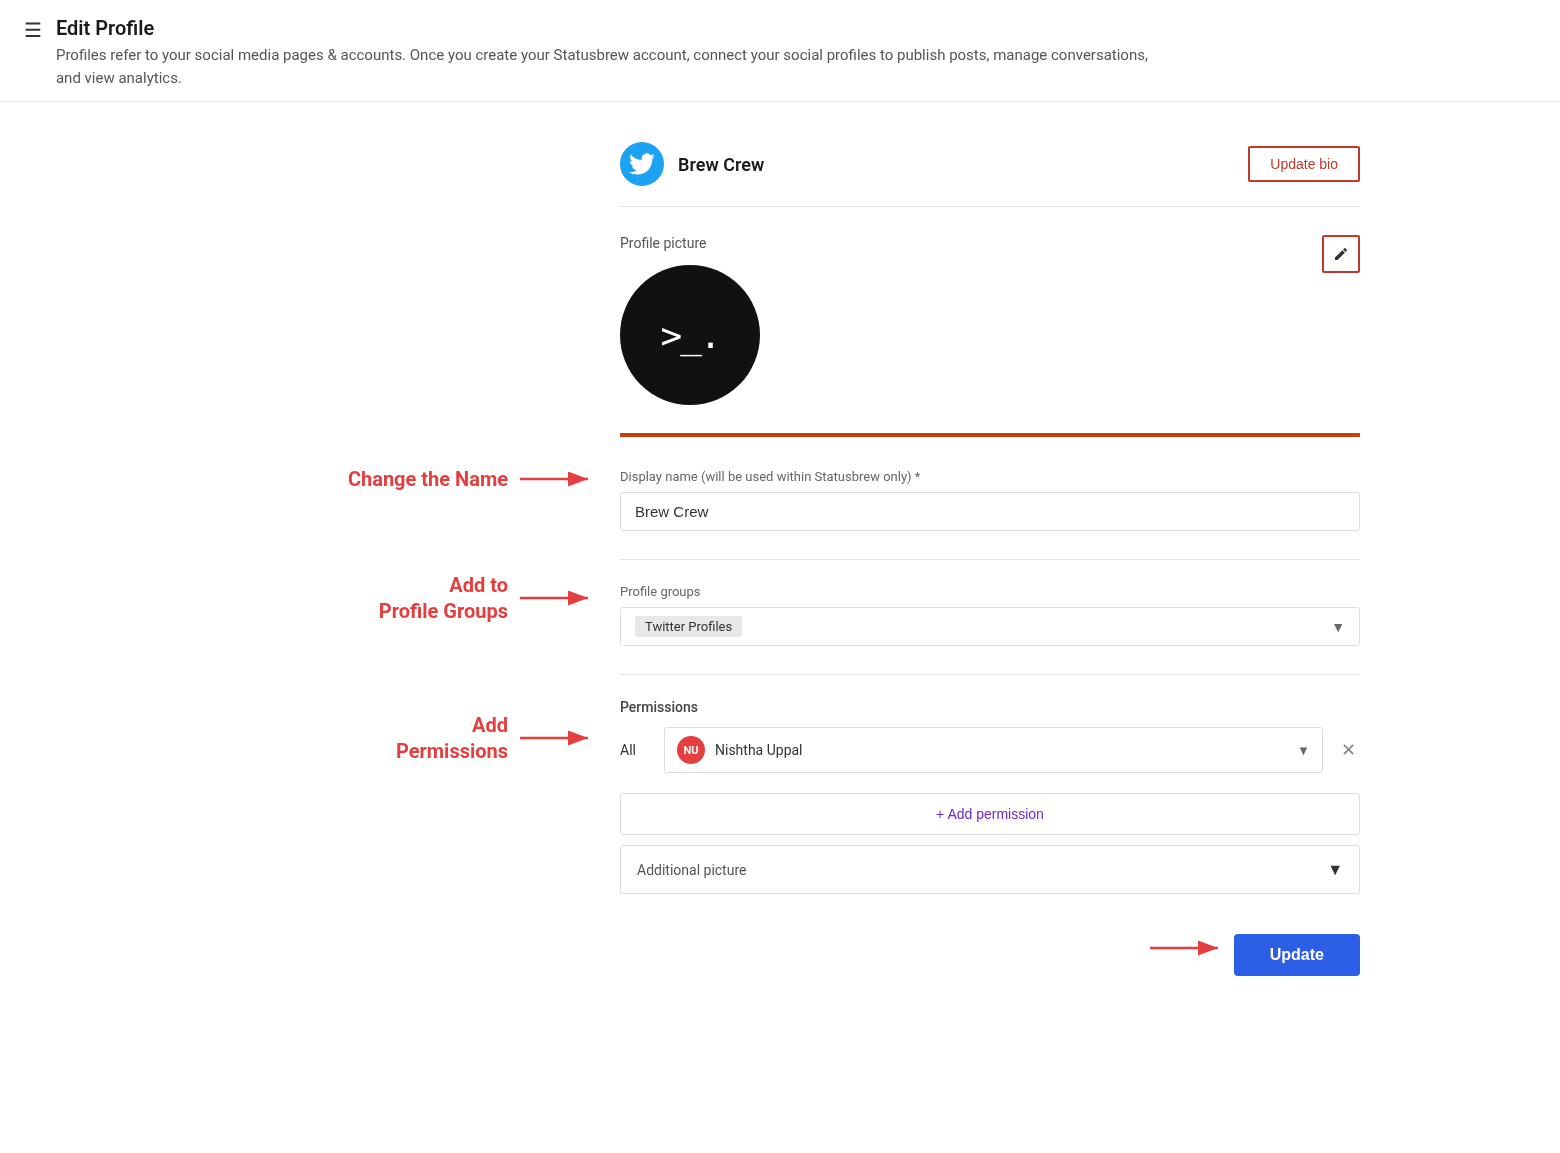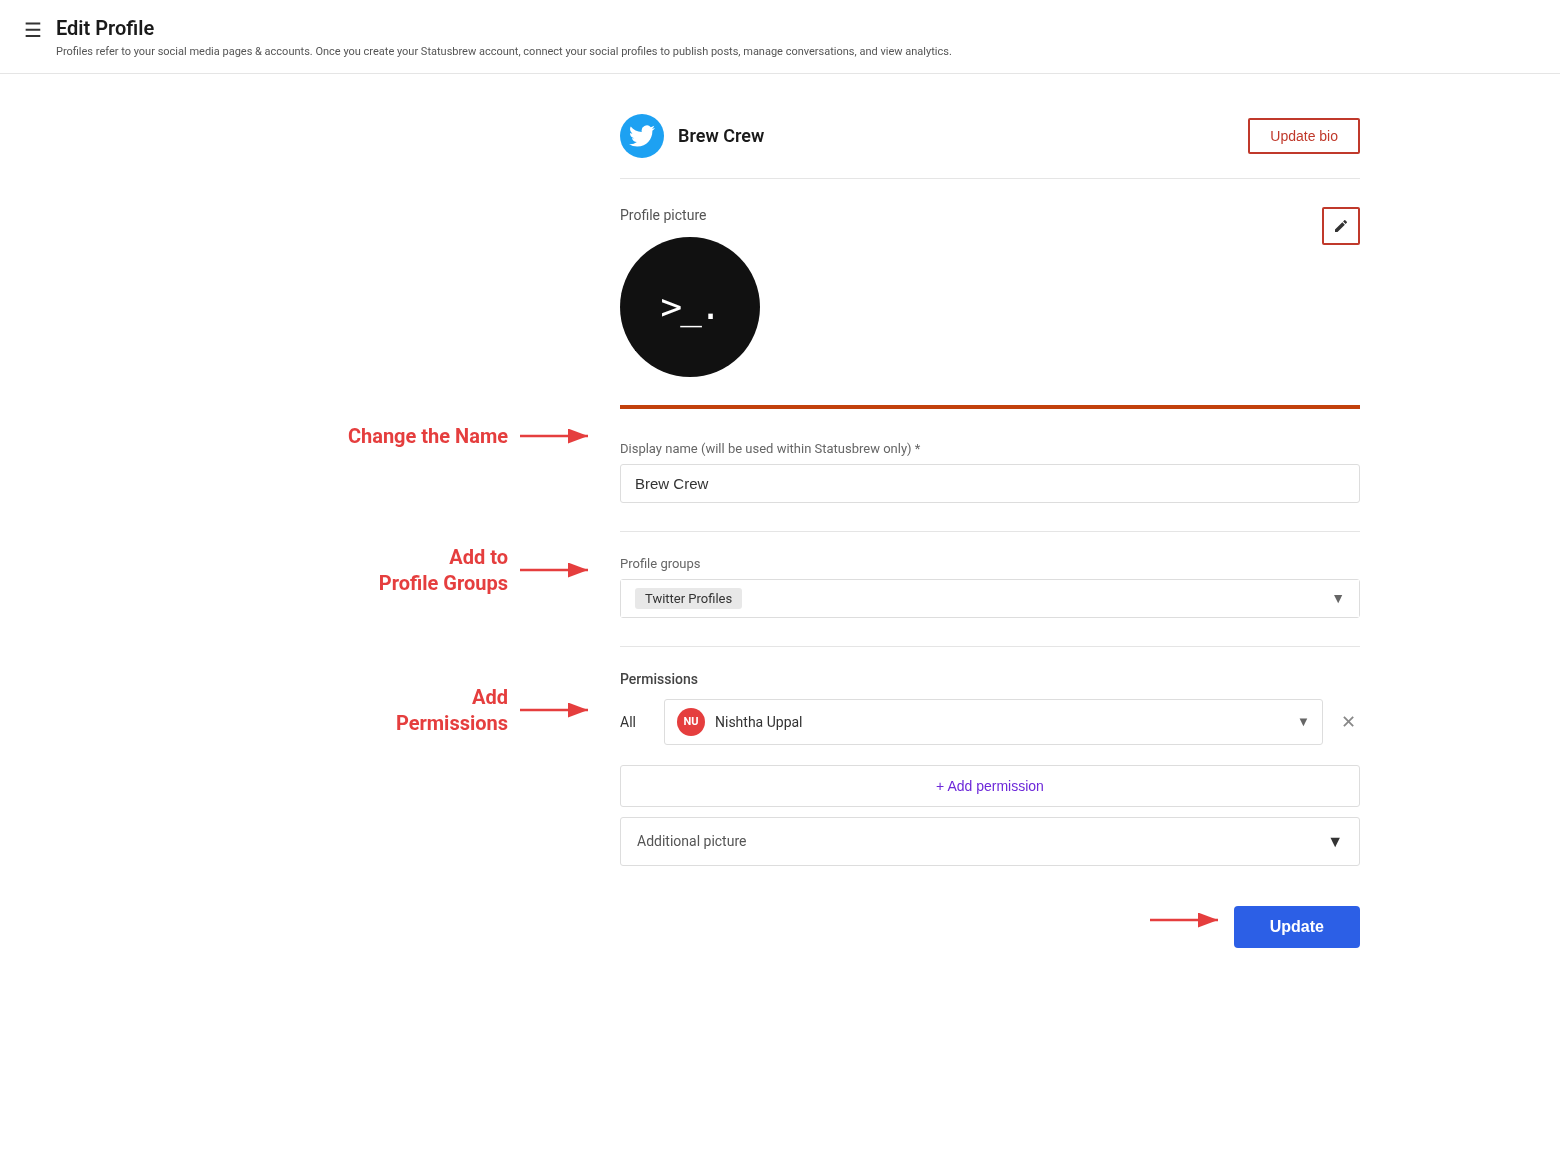--- a/index.html
+++ b/index.html
@@ -25,21 +25,21 @@
       margin-top: 2px;
       cursor: pointer;
     }
     .header-text h1 {
       font-size: 20px;
       font-weight: 600;
       color: #1a1a1a;
       margin-bottom: 4px;
     }
     .header-text p {
-      font-size: 11px;
+      font-size: 15px;
       color: #555;
       line-height: 1.5;
       max-width: 1100px;
     }
 
     
     .main-content {
       display: flex;
       padding: 40px 60px;
       gap: 0;
@@ -370,21 +370,21 @@
   <div class="header-text">
     <h1>Edit Profile</h1>
     <p>Profiles refer to your social media pages &amp; accounts. Once you create your Statusbrew account, connect your social profiles to publish posts, manage conversations, and view analytics.</p>
   </div>
 </div>
 
 <div class="main-content">
 
   <div class="annotations">
 
-    <div class="annotation" style="top: 308px; right: 20px;">
+    <div class="annotation" style="top: 323px; right: 20px;">
       <span class="annotation-text">Change the Name</span>
       <div class="arrow-right">
         <svg viewBox="0 0 80 28" xmlns="http://www.w3.org/2000/svg">
           <defs>
             <marker id="arrowhead1" markerWidth="8" markerHeight="6" refX="8" refY="3" orient="auto">
               <polygon points="0 0, 8 3, 0 6" fill="#e53e3e"></polygon>
             </marker>
           </defs>
           <line x1="0" y1="14" x2="68" y2="14" stroke="#e53e3e" stroke-width="2.5" marker-end="url(#arrowhead1)"></line>
         </svg>

